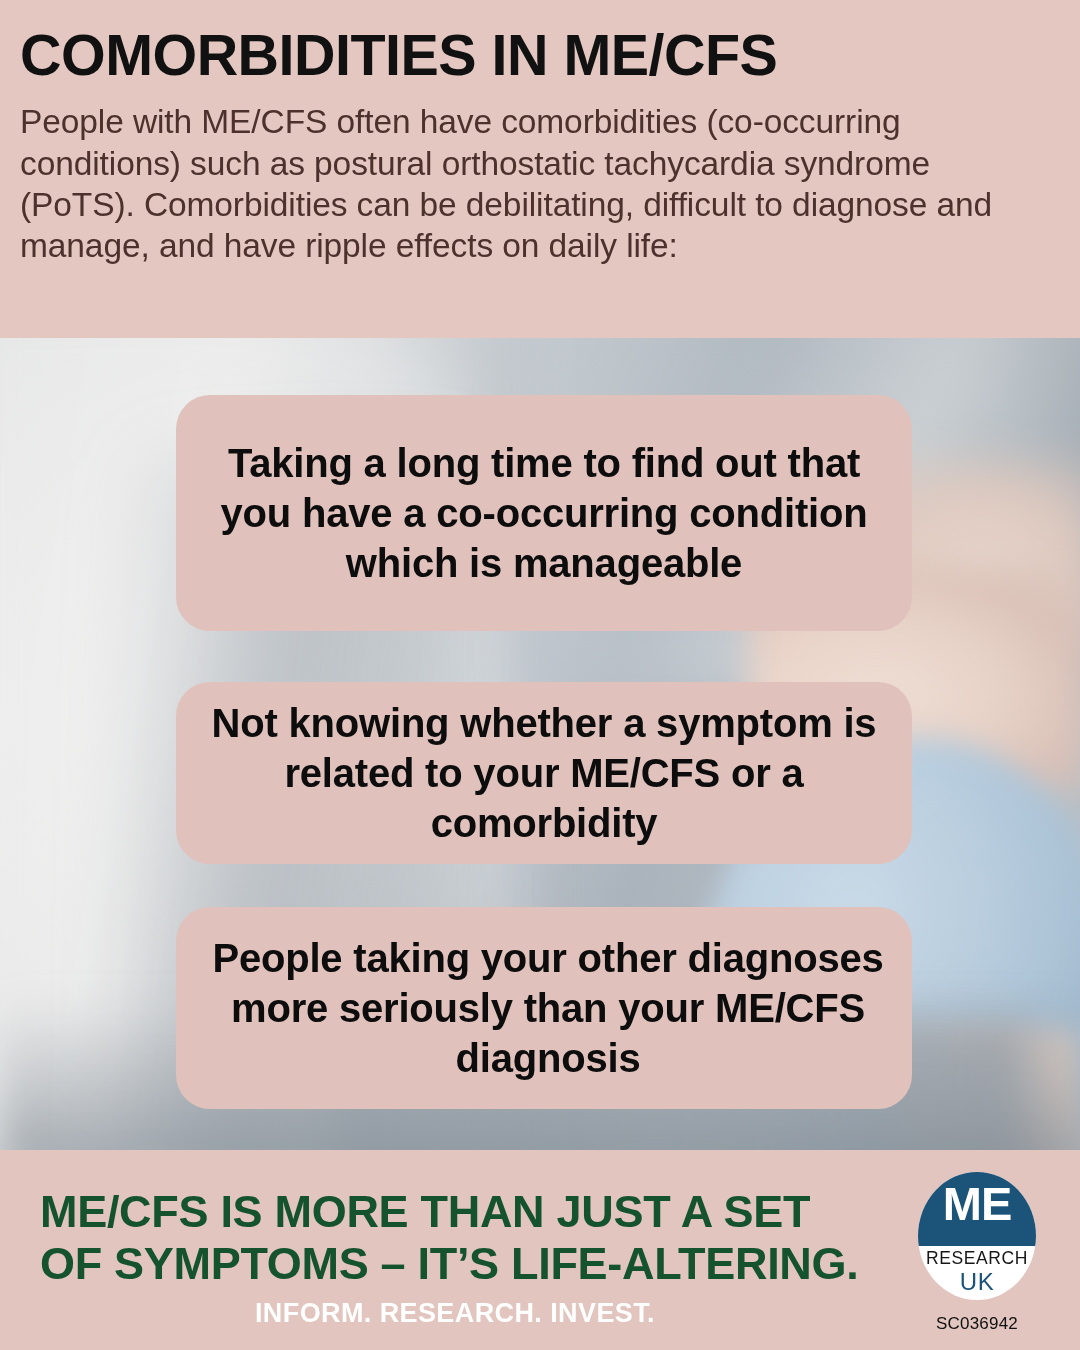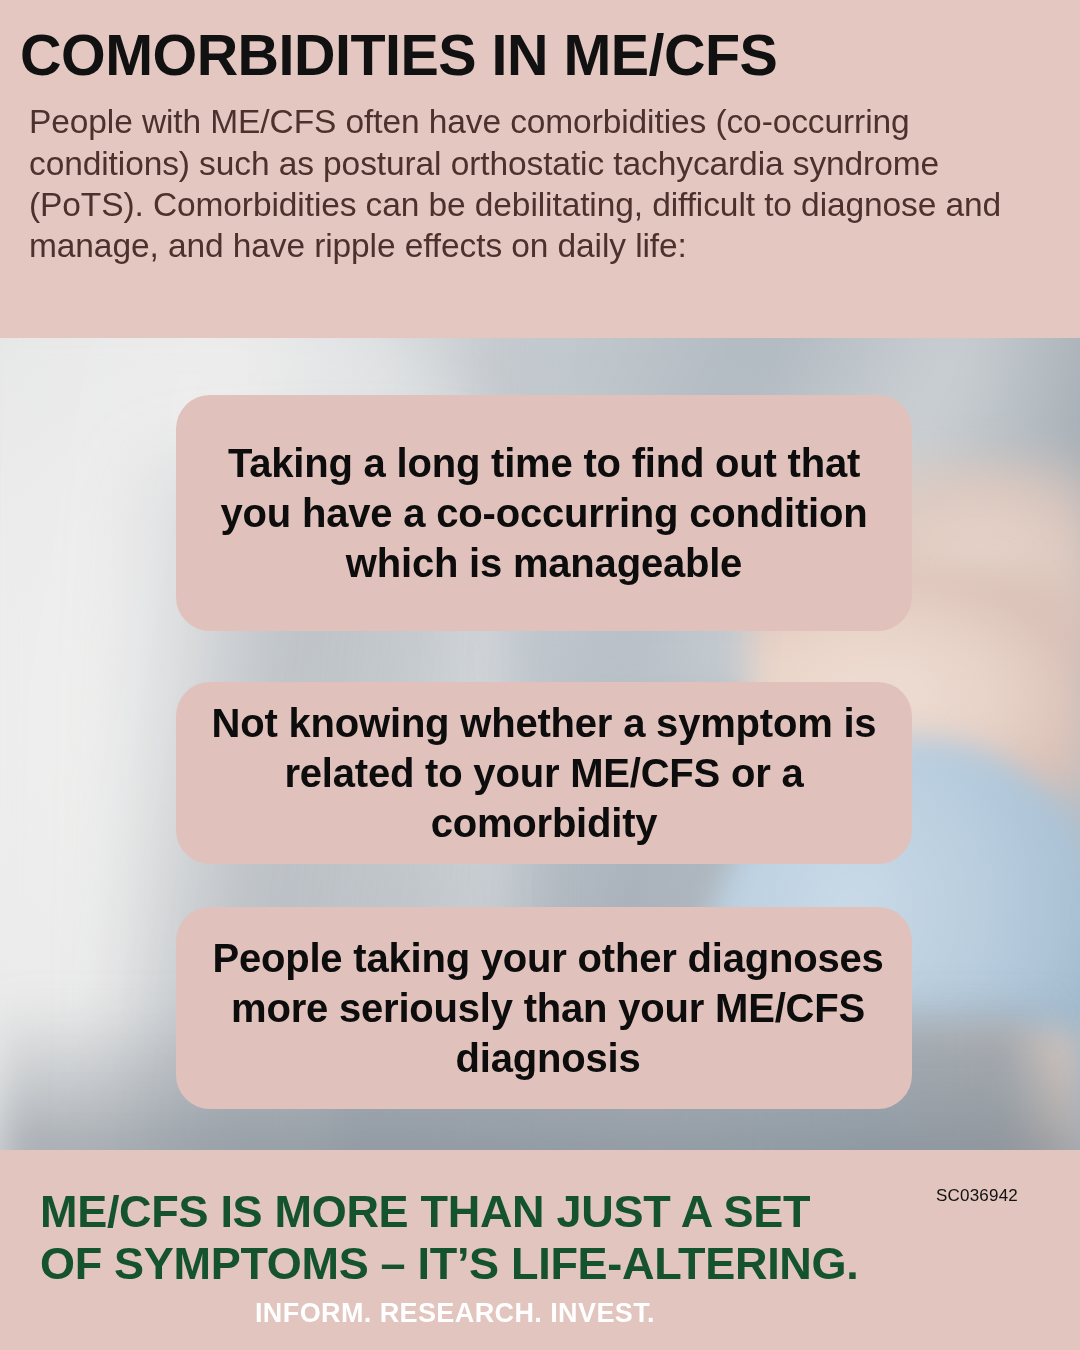--- a/index.html
+++ b/index.html
@@ -37,21 +37,21 @@
     transform: scaleX(0.99);
     transform-origin: left center;
     white-space: nowrap;
   }
   #intro-text {
     font-family: "Liberation Sans", sans-serif;
     font-size: 33.5px;
     line-height: 1.23;
     font-weight: 400;
     color: #4c312c;
-    margin: 9px;
+    margin: 0;
     letter-spacing: -0.1px;
     max-width: 1000px;
   }
 
   
   #photo {
     position: absolute;
     left: 0; top: 338px;
     width: 1080px;
     height: 812px;
@@ -297,17 +297,23 @@
       <span class="card-text">People taking your other diagnoses more seriously than your ME/CFS diagnosis</span>
     </div>
   </div>
 
   <div id="footer">
     <div id="footer-headline">ME/CFS IS MORE THAN JUST A SET
 OF SYMPTOMS – IT’S LIFE-ALTERING.</div>
     <div id="footer-tagline">INFORM. RESEARCH. INVEST.</div>
 
     <div id="logo-block">
+      <div id="logo-circle">
+        <div id="logo-blue-cap"></div>
+        <div id="logo-me">ME</div>
+        <div id="logo-research">RESEARCH</div>
+        <div id="logo-uk">UK</div>
+      </div>
       <div id="charity-number">SC036942</div>
     </div>
   </div>
 
 </div>
 
 </body></html>

